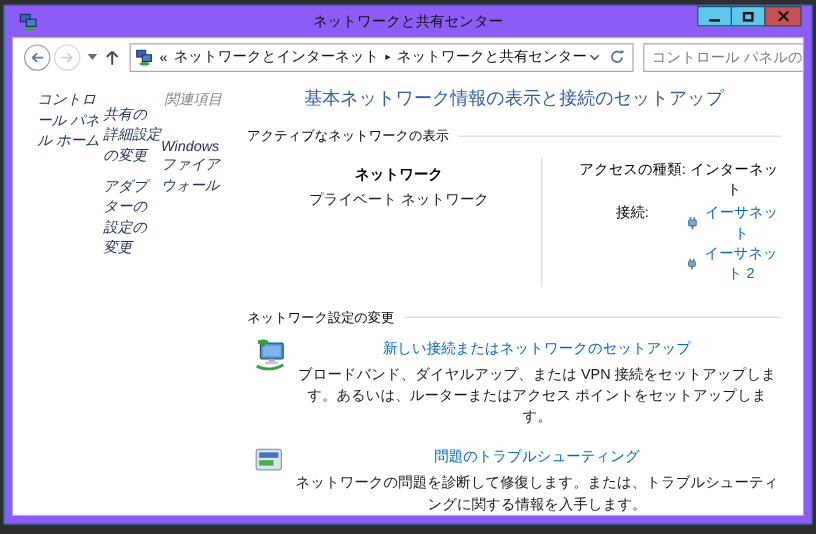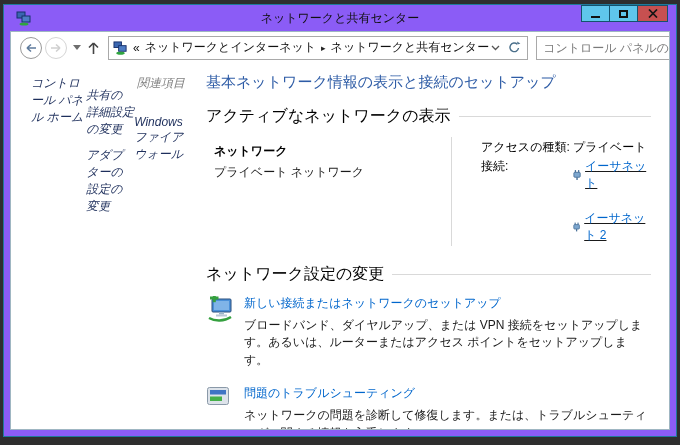--- a/index.html
+++ b/index.html
@@ -79,35 +79,35 @@
   
   .content { flex:1 1 auto; display:flex; background:#fff; overflow:hidden; }
   .sidebar {
     flex:0 0 185px; padding:12px 8px 14px 20px;
     display:flex; flex-direction:row; font-size:12px;font-style:italic;
   }
   .side-link { color:#1e2f5c; margin-bottom:9px; cursor:pointer; }
   .side-group-top { margin-top:12px; }
   .side-spacer { flex:1 1 auto; }
   .see-also-header { color:#808080; margin-bottom:23px;text-align:center; }
-  .main { flex:1 1 auto; padding:8px 18px 0 10px; overflow:hidden; }
+  .main { flex:1 1 auto; padding:8px 18px 0 10px; overflow:hidden;text-align:center; }
   .page-heading { font-size:15px; color:#2e5ca6; margin:2px 0 14px 0; font-weight:normal; }
   .section-hdr { display:flex; align-items:center; margin-bottom:10px; }
-  .section-hdr .txt { font-size:16px; color:#000; white-space:nowrap; }
+  .section-hdr .txt { font-size:11px; color:#000; white-space:nowrap; }
   .section-hdr .rule { flex:1 1 auto; height:1px; background:#d9d9d9; margin-left:8px; }
   
   .active-block { display:flex; margin:4px 0 18px 0; min-height:58px; }
   .net-left { flex:0 0 245px; padding-left:8px; padding-top:6px; }
   .net-name { font-weight:bold; color:#000; margin-bottom:4px; }
   .net-type { color:#1a1a1a; }
   .net-right { flex:1 1 auto; border-left:1px solid #d9d9d9; padding:2px 0 0 14px; }
   .net-row { display:flex; margin-bottom:2px;margin-left:15px; }
   .net-label { flex:0 0 92px; color:#000; }
   .net-value { color:#000; }
-  .conn-list { display:flex; flex-direction:column; gap:18px;text-decoration:underline; }
+  .conn-list { display:flex; flex-direction:column; gap:0; }
   .conn-link { display:flex; align-items:center; gap:4px; color:#0066cc; cursor:pointer; }
   
   .task-item { display:flex; margin:4px 0 16px 0; }
   .task-icon { flex:0 0 38px; padding-top:1px; }
   .task-text { flex:1 1 auto; }
   .task-link { color:#0066cc; margin-bottom:5px; cursor:pointer; }
   .task-desc { color:#1a1a1a; line-height:1.45; max-width:470px; }
   a, .crumb, .side-link, .conn-link, .task-link { text-decoration:none; }
 </style>
 </head>
@@ -214,21 +214,21 @@
         </div>
 
         <div class="active-block">
           <div class="net-left">
             <div class="net-name">ネットワーク</div>
             <div class="net-type">プライベート ネットワーク</div>
           </div>
           <div class="net-right">
             <div class="net-row">
               <span class="net-label">アクセスの種類:</span>
-              <span class="net-value">プライベート</span>
+              <span class="net-value">インターネット</span>
             </div>
             <div class="net-row">
               <span class="net-label">接続:</span>
               <span class="conn-list">
                 <span class="conn-link">
                   <svg width="9" height="12" viewBox="0 0 9 12">
                     <rect x="2" y="0.5" width="1.4" height="3" fill="#4a7199"></rect>
                     <rect x="5.6" y="0.5" width="1.4" height="3" fill="#4a7199"></rect>
                     <rect x="1" y="3" width="7" height="5.5" rx="1" fill="#7da7cf" stroke="#4a7199"></rect>
                     <rect x="3.7" y="8.5" width="1.6" height="3" fill="#4a7199"></rect>

